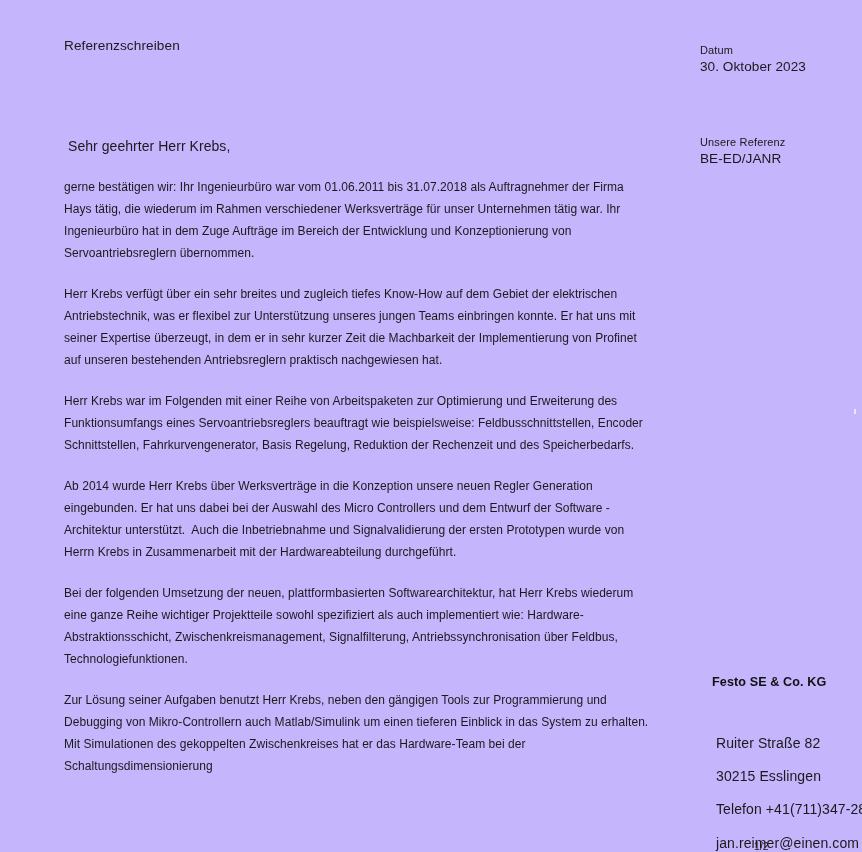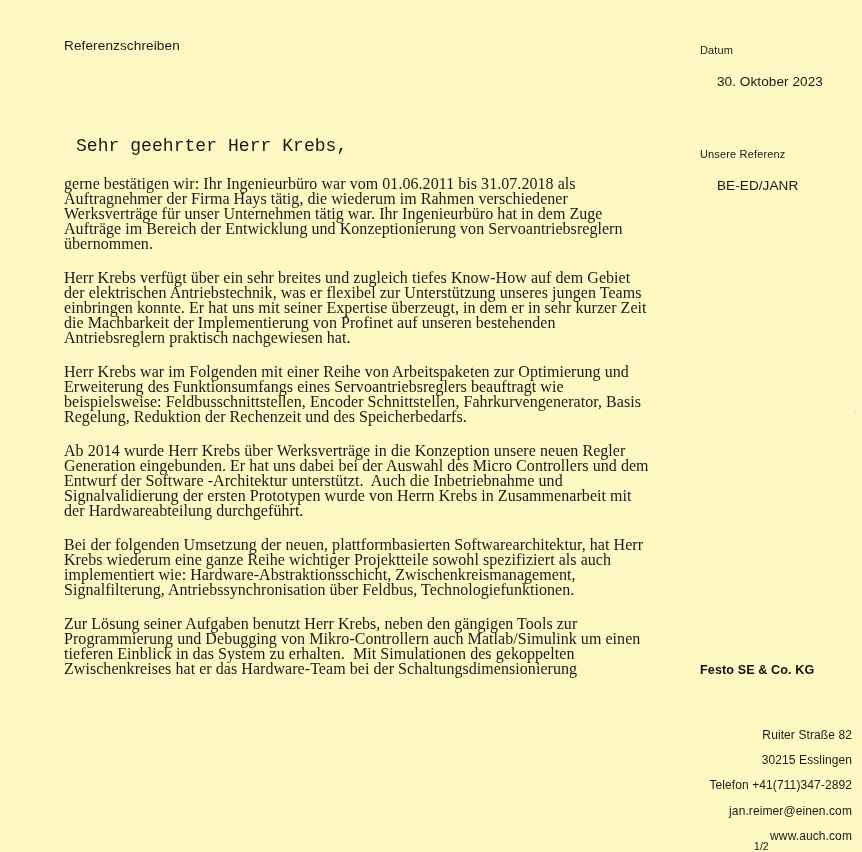--- a/index.html
+++ b/index.html
@@ -10,21 +10,21 @@
   }
   body {
     font-family: "Liberation Sans", sans-serif;
     color: #1a1a1a;
     -webkit-font-smoothing: antialiased;
   }
   .page {
     position: relative;
     width: 862px;
     height: 852px;
-    background: #fef9c3;
+    background: #c4b5fd;
     overflow: hidden;
   }
 
   
   .doc-title {
     position: absolute;
     left: 64px;
     top: 36px;
     font-size: 13.6px;
     line-height: 19.5px;
@@ -33,95 +33,92 @@
     white-space: nowrap;
   }
 
   .body-col {
     position: absolute;
     left: 64px;
     top: 137px;
     width: 590px;
   }
   .salutation {
-    font-size: 18px;
+    font-size: 14px;
     line-height: 19.5px;
     letter-spacing: 0.05px;
-    margin: 0 0 19px 12px;
+    margin: 0 0 19px 4px;
     color: #1a1a1a;
-    font-family: Liberation Mono, monospace;
   }
   .para {
-    font-size: 16px;
-    line-height: 15px;
+    font-size: 12px;
+    line-height: 22px;
     letter-spacing: 0.05px;
     margin: 0 0 19px 0;
     color: #1a1a1a;
     white-space: pre-wrap;
-    font-family: Liberation Serif, serif;
   }
   .para:last-child { margin-bottom: 0; }
 
   
   .meta-col {
     position: absolute;
     left: 700px;
     top: 0;
     width: 150px;
   }
   .meta-block { position: absolute; left: 0; width: 160px; }
   .meta-block.date { top: 44px; }
-  .meta-block.reference { top: 148px; }
+  .meta-block.reference { top: 136px; }
 
   .meta-label {
     font-size: 11px;
     line-height: 12px;
     letter-spacing: 0.15px;
     color: #1a1a1a;
     margin: 0 0 2px 0;
   }
   .meta-value {
     font-size: 13.6px;
     line-height: 18px;
     letter-spacing: 0.05px;
     color: #1a1a1a;
-    margin: 17px;
+    margin: 0;
     white-space: nowrap;
   }
 
   .company-block {
     position: absolute;
     left: 700px;
     top: 662px;
     width: 160px;
   }
   .company-name {
     font-size: 12.6px;
     font-weight: bold;
     line-height: 16px;
     letter-spacing: 0.1px;
     color: #111111;
-    margin: 0;
+    margin: 12px;
     white-space: nowrap;
   }
 
   .address-block {
     position: absolute;
     left: 700px;
     top: 719px;
     width: 160px;
   }
   .address-line {
-    font-size: 12px;
+    font-size: 14px;
     line-height: 17.2px;
     letter-spacing: 0.1px;
     color: #1a1a1a;
-    margin: 8px;
+    margin: 16px;
     white-space: nowrap;
-    text-align: right;
   }
 
   .page-number {
     position: absolute;
     left: 740px;
     top: 826px;
     font-size: 10.4px;
     line-height: 14px;
     letter-spacing: 0.1px;
     color: #1a1a1a;

